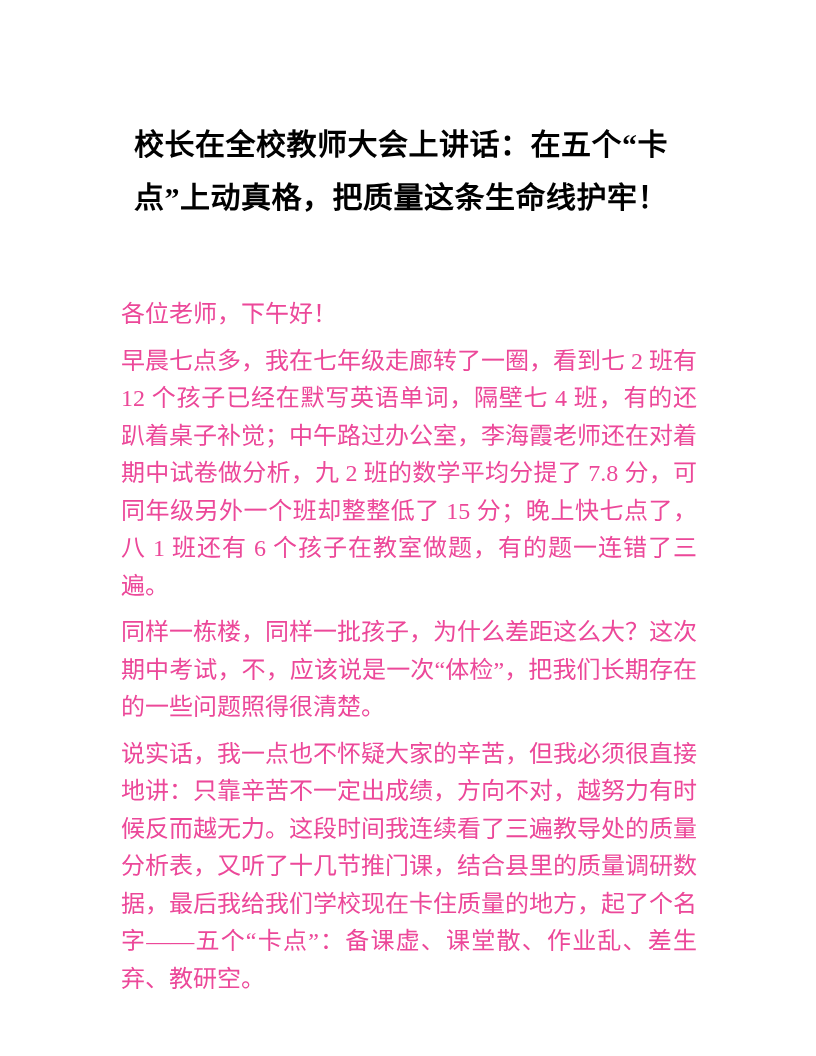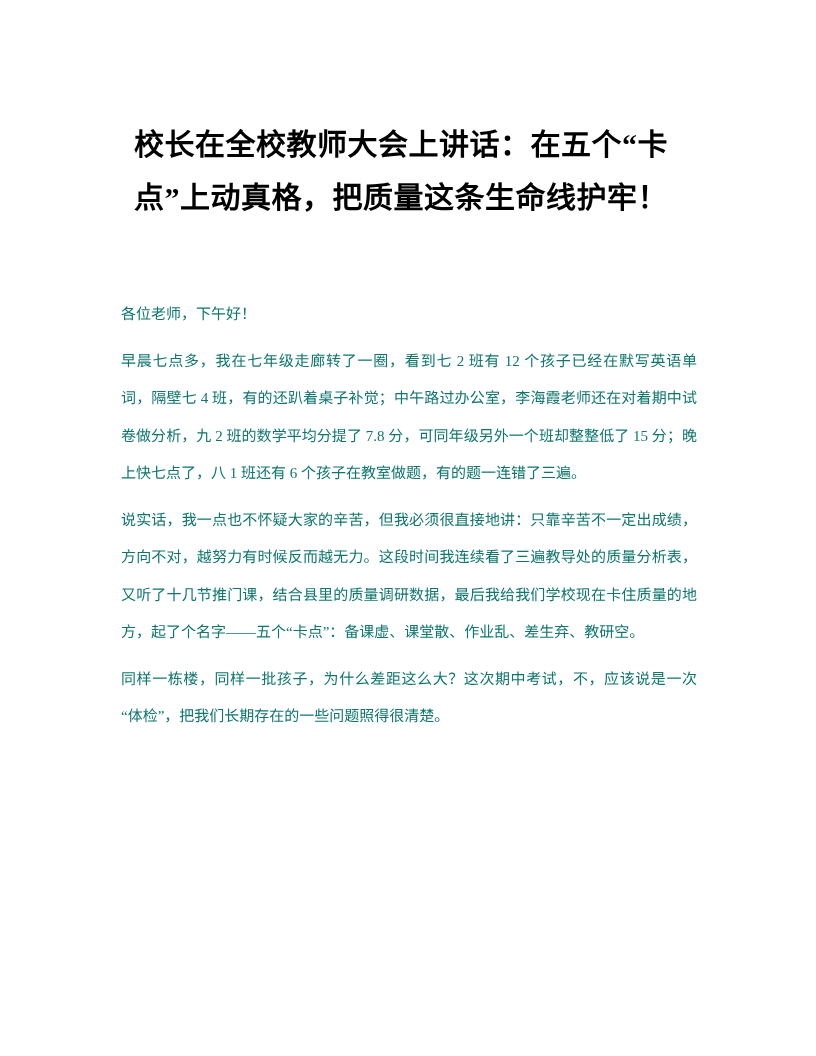--- a/index.html
+++ b/index.html
@@ -26,31 +26,31 @@
     margin: 0 0 72px 0;
     font-size: 30px;
     line-height: 53px;
     font-weight: bold;
     color: #000000;
     letter-spacing: 0.5px;
     text-align: center;
   }
   .doc-paragraph {
     margin: 0 0 9px 0;
-    font-size: 15px;
+    font-size: 24px;
     line-height: 37.5px;
-    color: #0f766e;
+    color: #ec4899;
     text-align: justify;
     text-justify: inter-ideograph;
   }
 </style>
 </head>
 <body>
 
 <div class="page">
   <div class="content">
     <h1 class="doc-title">校长在全校教师大会上讲话：在五个“卡点”上动真格，把质量这条生命线护牢！</h1>
     <p class="doc-paragraph">各位老师，下午好！</p>
     <p class="doc-paragraph">早晨七点多，我在七年级走廊转了一圈，看到七 2 班有 12 个孩子已经在默写英语单词，隔壁七 4 班，有的还趴着桌子补觉；中午路过办公室，李海霞老师还在对着期中试卷做分析，九 2 班的数学平均分提了 7.8 分，可同年级另外一个班却整整低了 15 分；晚上快七点了，八 1 班还有 6 个孩子在教室做题，有的题一连错了三遍。</p>
+    <p class="doc-paragraph">同样一栋楼，同样一批孩子，为什么差距这么大？这次期中考试，不，应该说是一次“体检”，把我们长期存在的一些问题照得很清楚。</p>
     <p class="doc-paragraph">说实话，我一点也不怀疑大家的辛苦，但我必须很直接地讲：只靠辛苦不一定出成绩，方向不对，越努力有时候反而越无力。这段时间我连续看了三遍教导处的质量分析表，又听了十几节推门课，结合县里的质量调研数据，最后我给我们学校现在卡住质量的地方，起了个名字——五个“卡点”：备课虚、课堂散、作业乱、差生弃、教研空。</p>
-    <p class="doc-paragraph">同样一栋楼，同样一批孩子，为什么差距这么大？这次期中考试，不，应该说是一次“体检”，把我们长期存在的一些问题照得很清楚。</p>
   </div>
 </div>
 
 </body></html>

